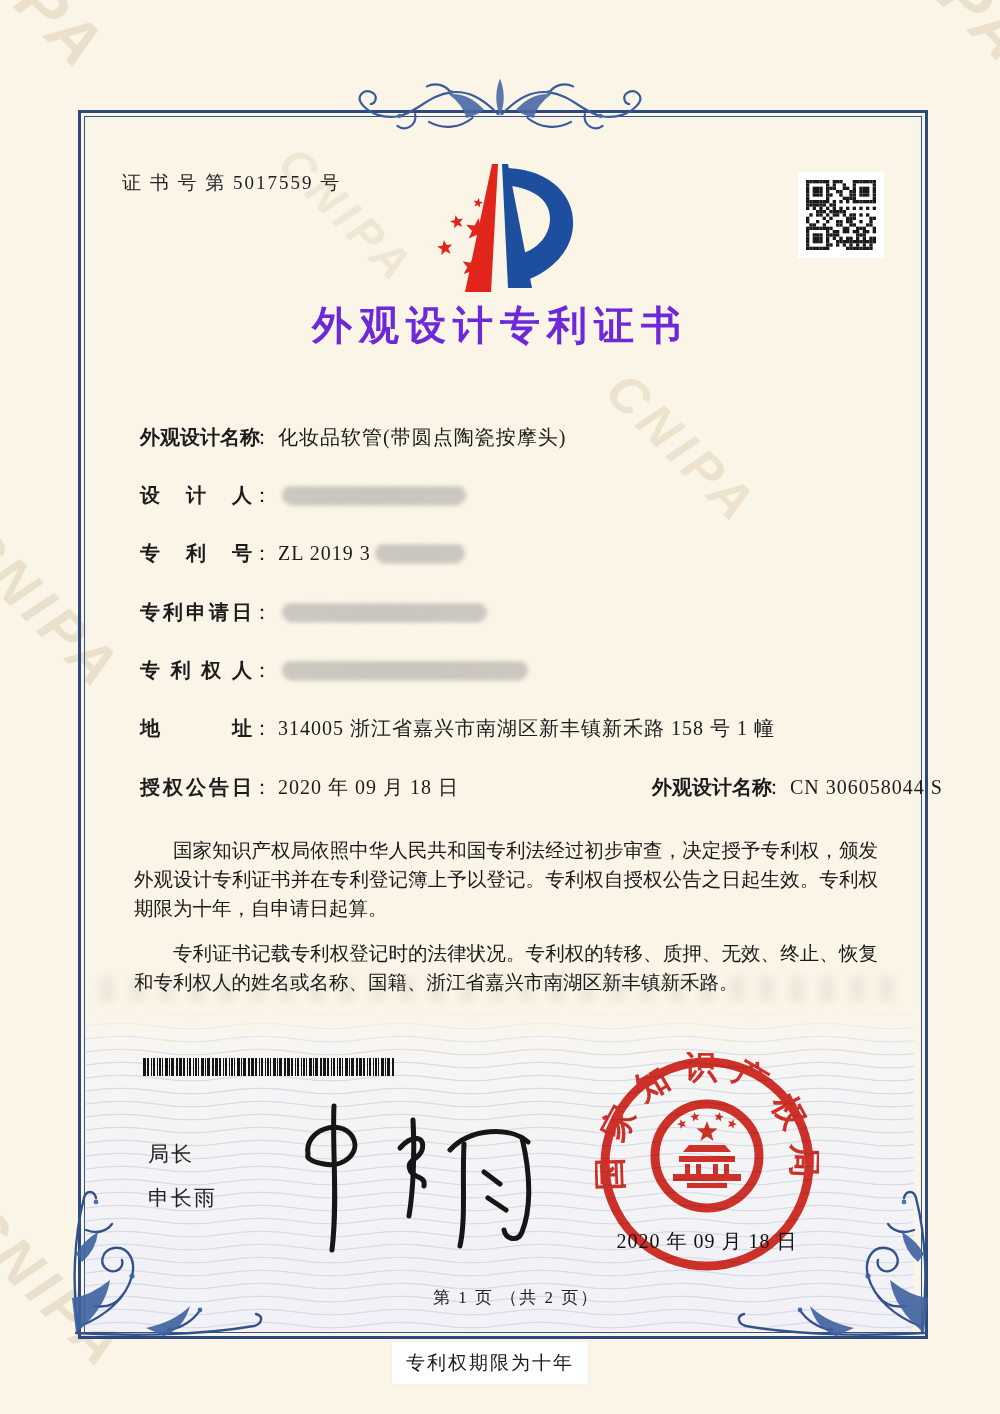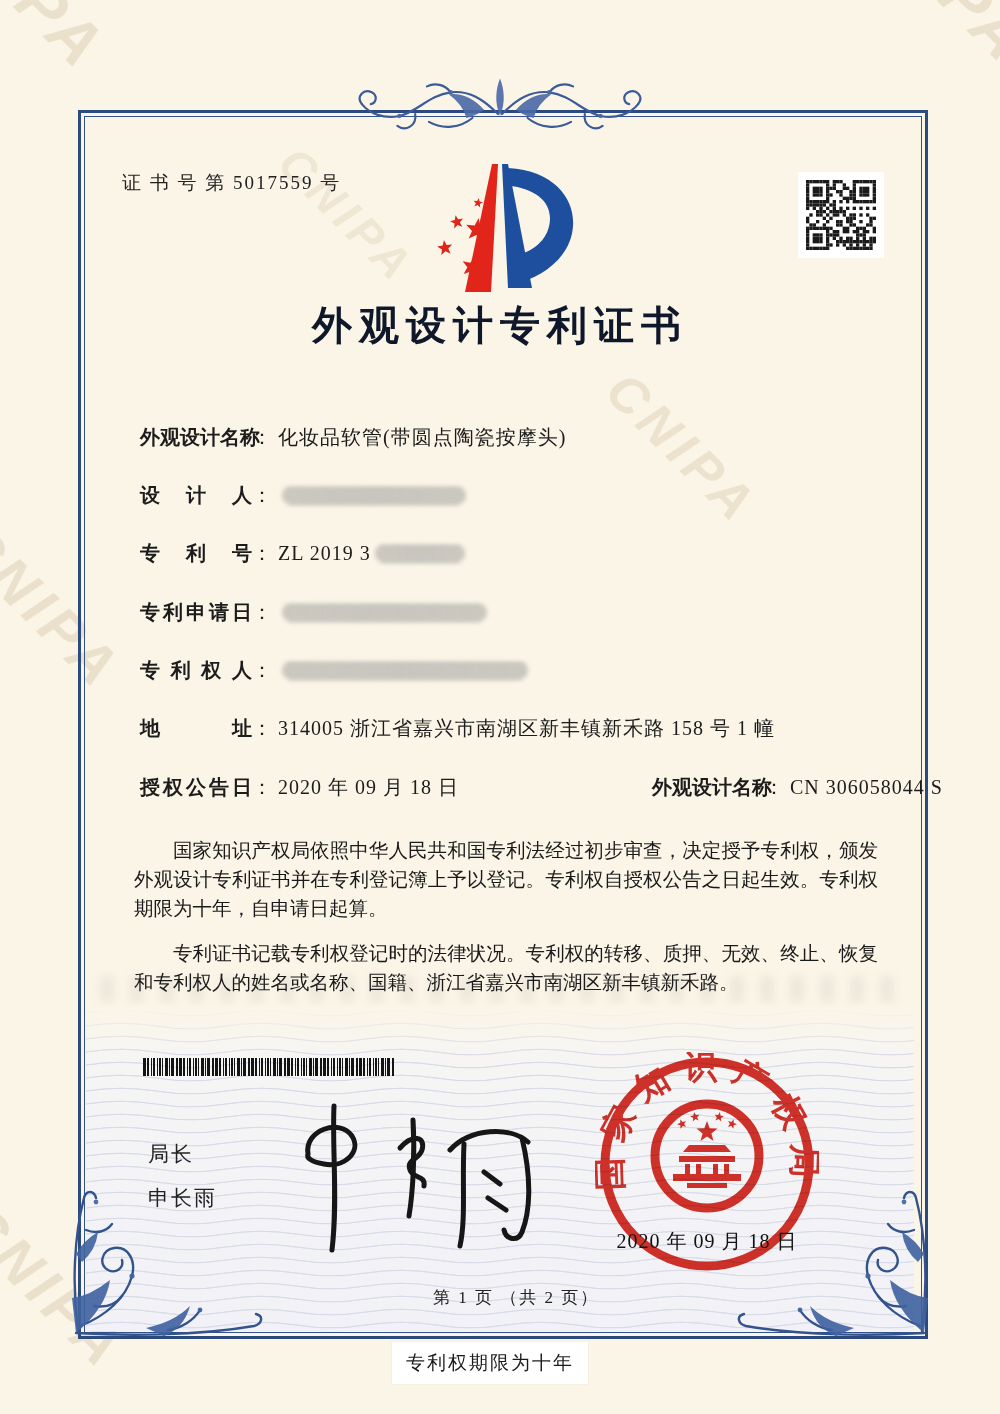--- a/index.html
+++ b/index.html
@@ -23,21 +23,21 @@
   .orn-top{left:352px;top:74px;}
   .orn-bl{left:46px;top:1166px;}
   .orn-br{left:724px;top:1166px;transform:scaleX(-1);}
 
   
   .cert-no{position:absolute;left:122px;top:170px;font-size:19px;color:#222;letter-spacing:2px;z-index:5;}
   .logo{position:absolute;left:415px;top:160px;z-index:5;}
   .qr{position:absolute;left:798px;top:172px;width:86px;height:86px;background:#fff;padding:0;z-index:5;}
   .qr svg{position:absolute;left:8px;top:8px;}
   .title{position:absolute;left:0;top:298px;width:100%;text-align:center;font-size:40px;font-weight:bold;
-         letter-spacing:7px;color:#0f172a;z-index:5;}
+         letter-spacing:7px;color:#6d28d9;z-index:5;}
 
   
   .frow{position:absolute;left:140px;font-size:20px;color:#1c1c1c;z-index:5;white-space:nowrap;}
   .flabel{display:inline-block;width:112px;text-align:justify;text-align-last:justify;vertical-align:bottom;font-weight:bold;}
   .fcolon{display:inline-block;margin-right:6px;}
   .fvalue{letter-spacing:1px;font-family:Liberation Serif, serif;}
   .redact{display:inline-block;height:19px;vertical-align:-3px;border-radius:9px;margin-left:4px;
           background:repeating-linear-gradient(0deg, rgba(110,110,110,.55) 0 2px, rgba(190,190,190,.25) 2px 5px),
                      linear-gradient(90deg, rgba(130,130,130,.25), rgba(170,170,170,.45), rgba(130,130,130,.25));
           filter:blur(2px);opacity:.8;}

